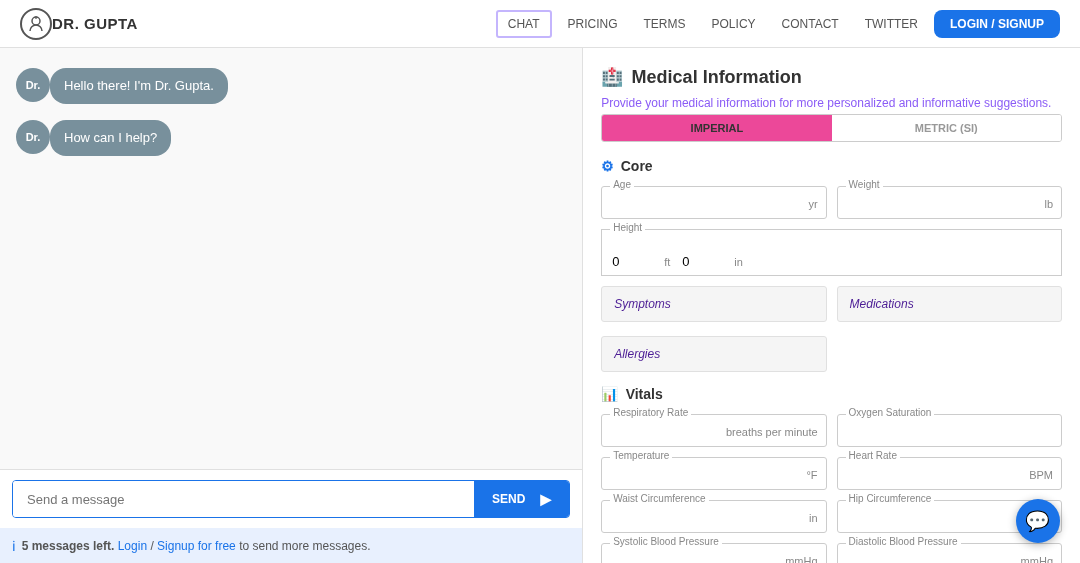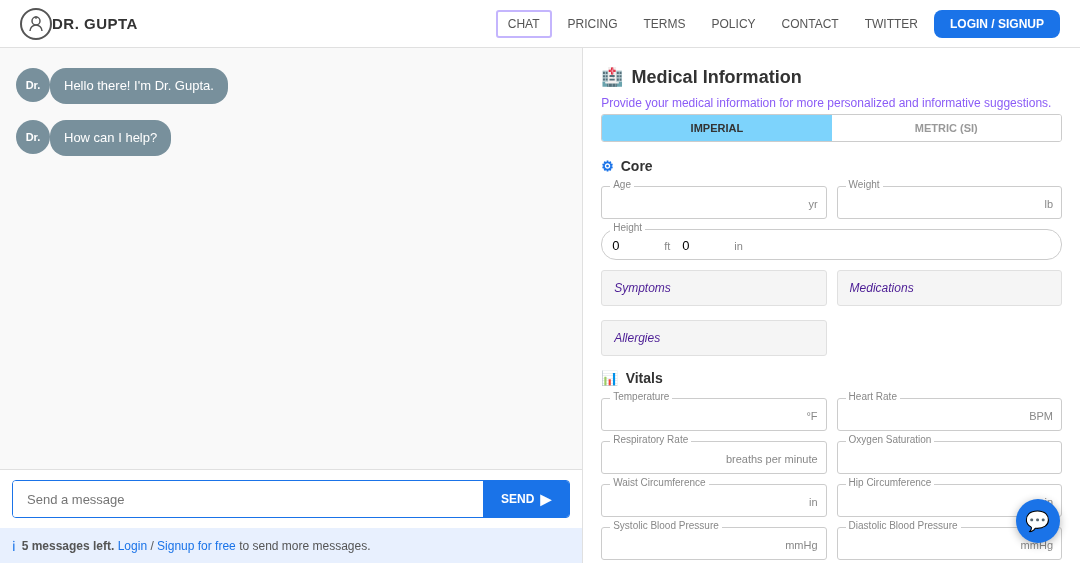--- a/index.html
+++ b/index.html
@@ -43,21 +43,21 @@
     .chat-input-area {
       padding: 10px 12px; border-top: 1px solid #e0e0e0; background: #fff;
     }
     .chat-input-row { display: flex; gap: 0; border: 1.5px solid #1a73e8; border-radius: 4px; overflow: hidden; }
     .chat-input {
       flex: 1; padding: 10px 14px; border: none; outline: none;
       font-size: 13px; color: #555;
     }
     .send-btn {
       padding: 10px 18px; background: #1a73e8; color: #fff; border: none;
-      font-size: 12px; font-weight: 600; cursor: pointer; display: flex; align-items: center; gap: 6px; justify-content: space-between;
+      font-size: 12px; font-weight: 600; cursor: pointer; display: flex; align-items: center; gap: 15px; justify-content: space-between;
     }
     .send-arrow { font-size: 14px; }
     .chat-footer {
       padding: 8px 12px; background: #e8f0fe; font-size: 12px; color: #555;
       display: flex; align-items: center; gap: 6px;
     }
     .info-icon { color: #1a73e8; font-size: 14px; }
     .chat-footer a { color: #1a73e8; text-decoration: none; }
 
     
@@ -70,21 +70,21 @@
     }
     .medical-title-icon { color: #1a73e8; font-size: 18px; }
     .medical-subtitle { font-size: 12px; color: #8b5cf6; margin-bottom: 2px; line-height: 1.5; }
 
     
     .unit-tabs { display: flex; border: 1px solid #ccc; border-radius: 3px; margin-bottom: 16px; overflow: hidden; }
     .unit-tab {
       flex: 1; padding: 7px; text-align: center; font-size: 11px; font-weight: 600;
       cursor: pointer; background: #fff; color: #999; border: none;
     }
-    .unit-tab.active { background: #7dd3fc; color: #333; }
+    .unit-tab.active { background: #ec4899; color: #333; }
 
     
     .section-title {
       display: flex; align-items: center; gap: 7px;
       font-size: 14px; font-weight: 600; color: #333; margin-bottom: 12px; margin-top: 4px;
     }
     .section-icon { color: #1a73e8; font-size: 14px; }
 
     .fields-grid { display: grid; grid-template-columns: 1fr 1fr; gap: 10px; margin-bottom: 10px; }
 
@@ -194,21 +194,21 @@
         <span class="field-unit">yr</span>
       </div>
       <div class="field-wrapper">
         <span class="field-label">Weight</span>
         <input class="field-input" type="text" value="" style="">
         <span class="field-unit">lb</span>
       </div>
     </div>
 
     <div style="margin-bottom:10px;">
-      <div style="position:relative; border:1px solid #ccc; border-radius:15px; padding:8px 10px 6px; background:#fff; display:flex; align-items:center; gap:12px;">
+      <div style="position:relative; border:1px solid #ccc; border-radius:0; padding:24px 10px 6px; background:#fff; display:flex; align-items:center; gap:12px;">
         <span style="position:absolute;top:-8px;left:8px;background:#fff;font-size:10px;color:#888;padding:0 3px;">Height</span>
         <input type="text" style="border: none; outline: none; font-size: 13px; width: 40px; background: transparent;" value="0">
         <span style="font-size:11px;color:#888;">ft</span>
         <input type="text" style="border: none; outline: none; font-size: 13px; width: 40px; background: transparent;" value="0">
         <span style="font-size:11px;color:#888;">in</span>
       </div>
     </div>
 
     <div style="display:grid;grid-template-columns:1fr 1fr;gap:10px;margin-bottom:14px;">
       <div class="gray-field">Symptoms</div>
@@ -218,45 +218,45 @@
       <div class="gray-field">Allergies</div>
     </div>
 
     <div class="section-title">
       <span class="section-icon">📊</span>
       <span>Vitals</span>
     </div>
 
     <div class="fields-grid">
       <div class="field-wrapper">
-        <span class="field-label">Temperature</span>
-        <input class="field-input" type="text" value="" style="">
-        <span class="field-unit">°F</span>
-      </div>
-      <div class="field-wrapper">
-        <span class="field-label">Heart Rate</span>
-        <input class="field-input" type="text" value="" style="">
-        <span class="field-unit">BPM</span>
-      </div>
-    </div>
-
-    <div class="fields-grid">
-      <div class="field-wrapper">
         <span class="field-label">Respiratory Rate</span>
         <input class="field-input" type="text" value="" style="text-align: right;">
         <span class="field-unit">breaths per minute</span>
       </div>
       <div class="field-wrapper">
         <span class="field-label">Oxygen Saturation</span>
         <input class="field-input" type="text" value="" style="">
       </div>
     </div>
 
     <div class="fields-grid">
       <div class="field-wrapper">
+        <span class="field-label">Temperature</span>
+        <input class="field-input" type="text" value="" style="">
+        <span class="field-unit">°F</span>
+      </div>
+      <div class="field-wrapper">
+        <span class="field-label">Heart Rate</span>
+        <input class="field-input" type="text" value="" style="">
+        <span class="field-unit">BPM</span>
+      </div>
+    </div>
+
+    <div class="fields-grid">
+      <div class="field-wrapper">
         <span class="field-label">Waist Circumference</span>
         <input class="field-input" type="text" value="" style="">
         <span class="field-unit">in</span>
       </div>
       <div class="field-wrapper">
         <span class="field-label">Hip Circumference</span>
         <input class="field-input" type="text" value="" style="">
         <span class="field-unit">in</span>
       </div>
     </div>

